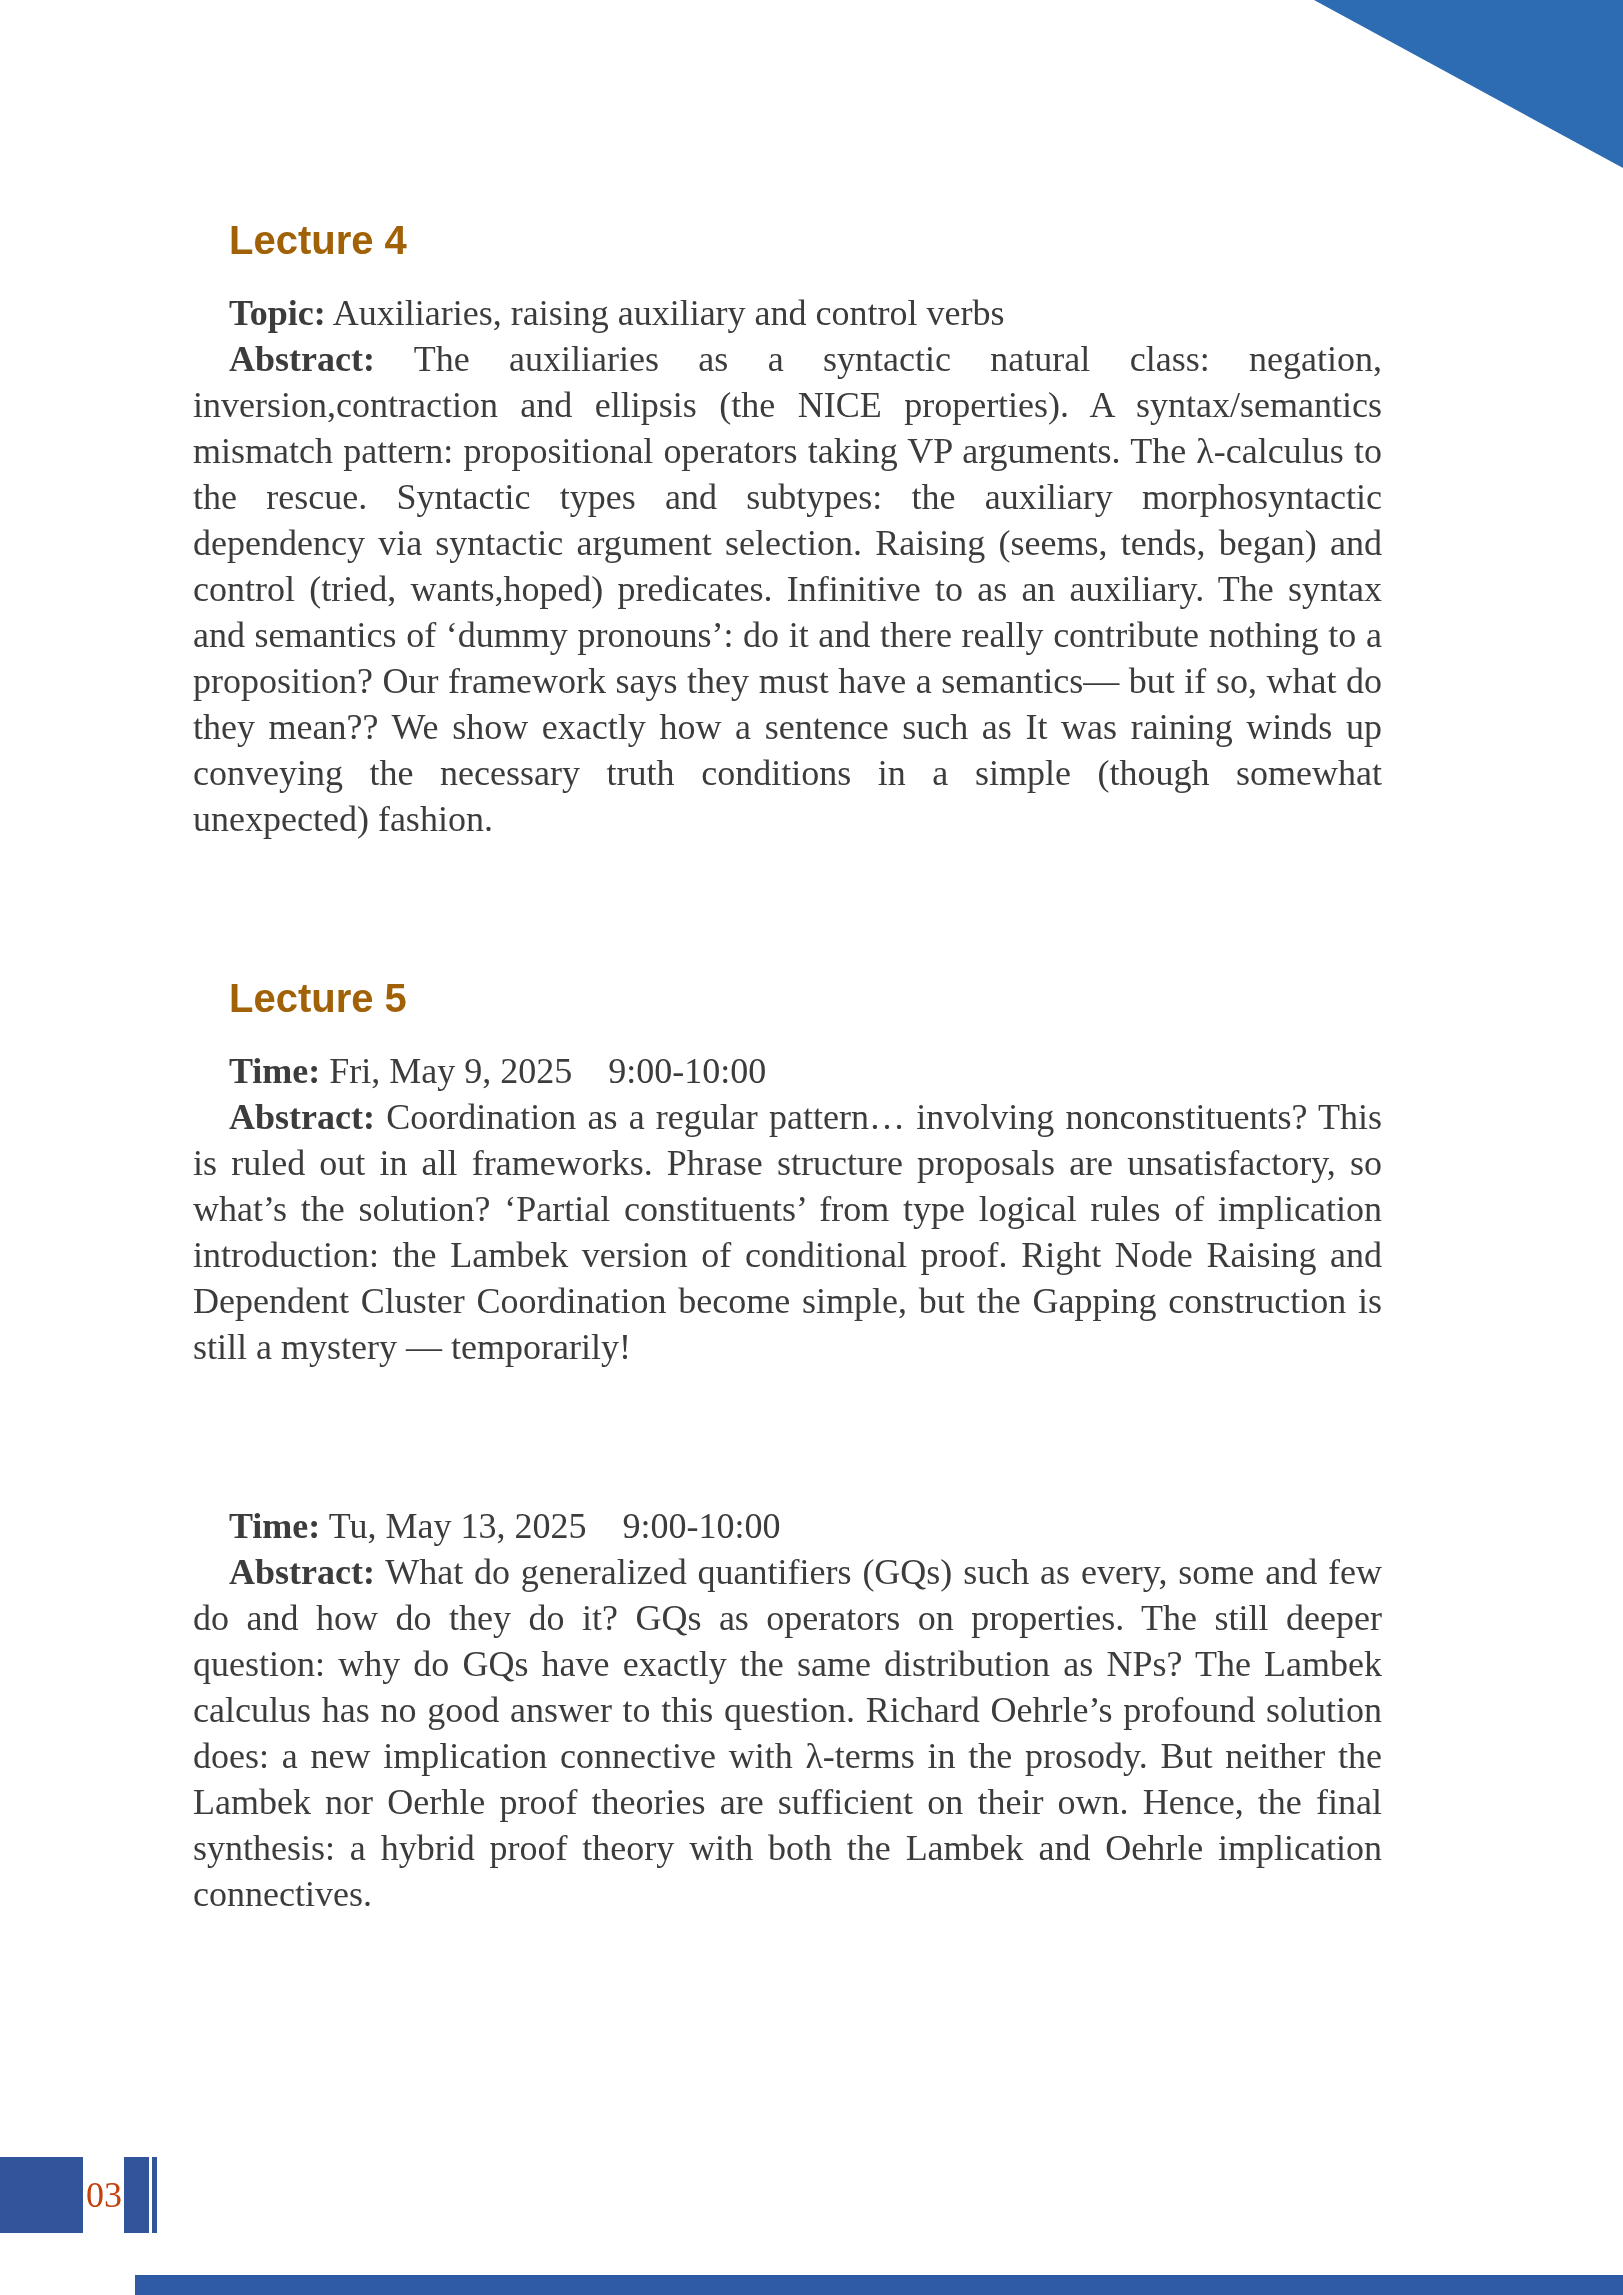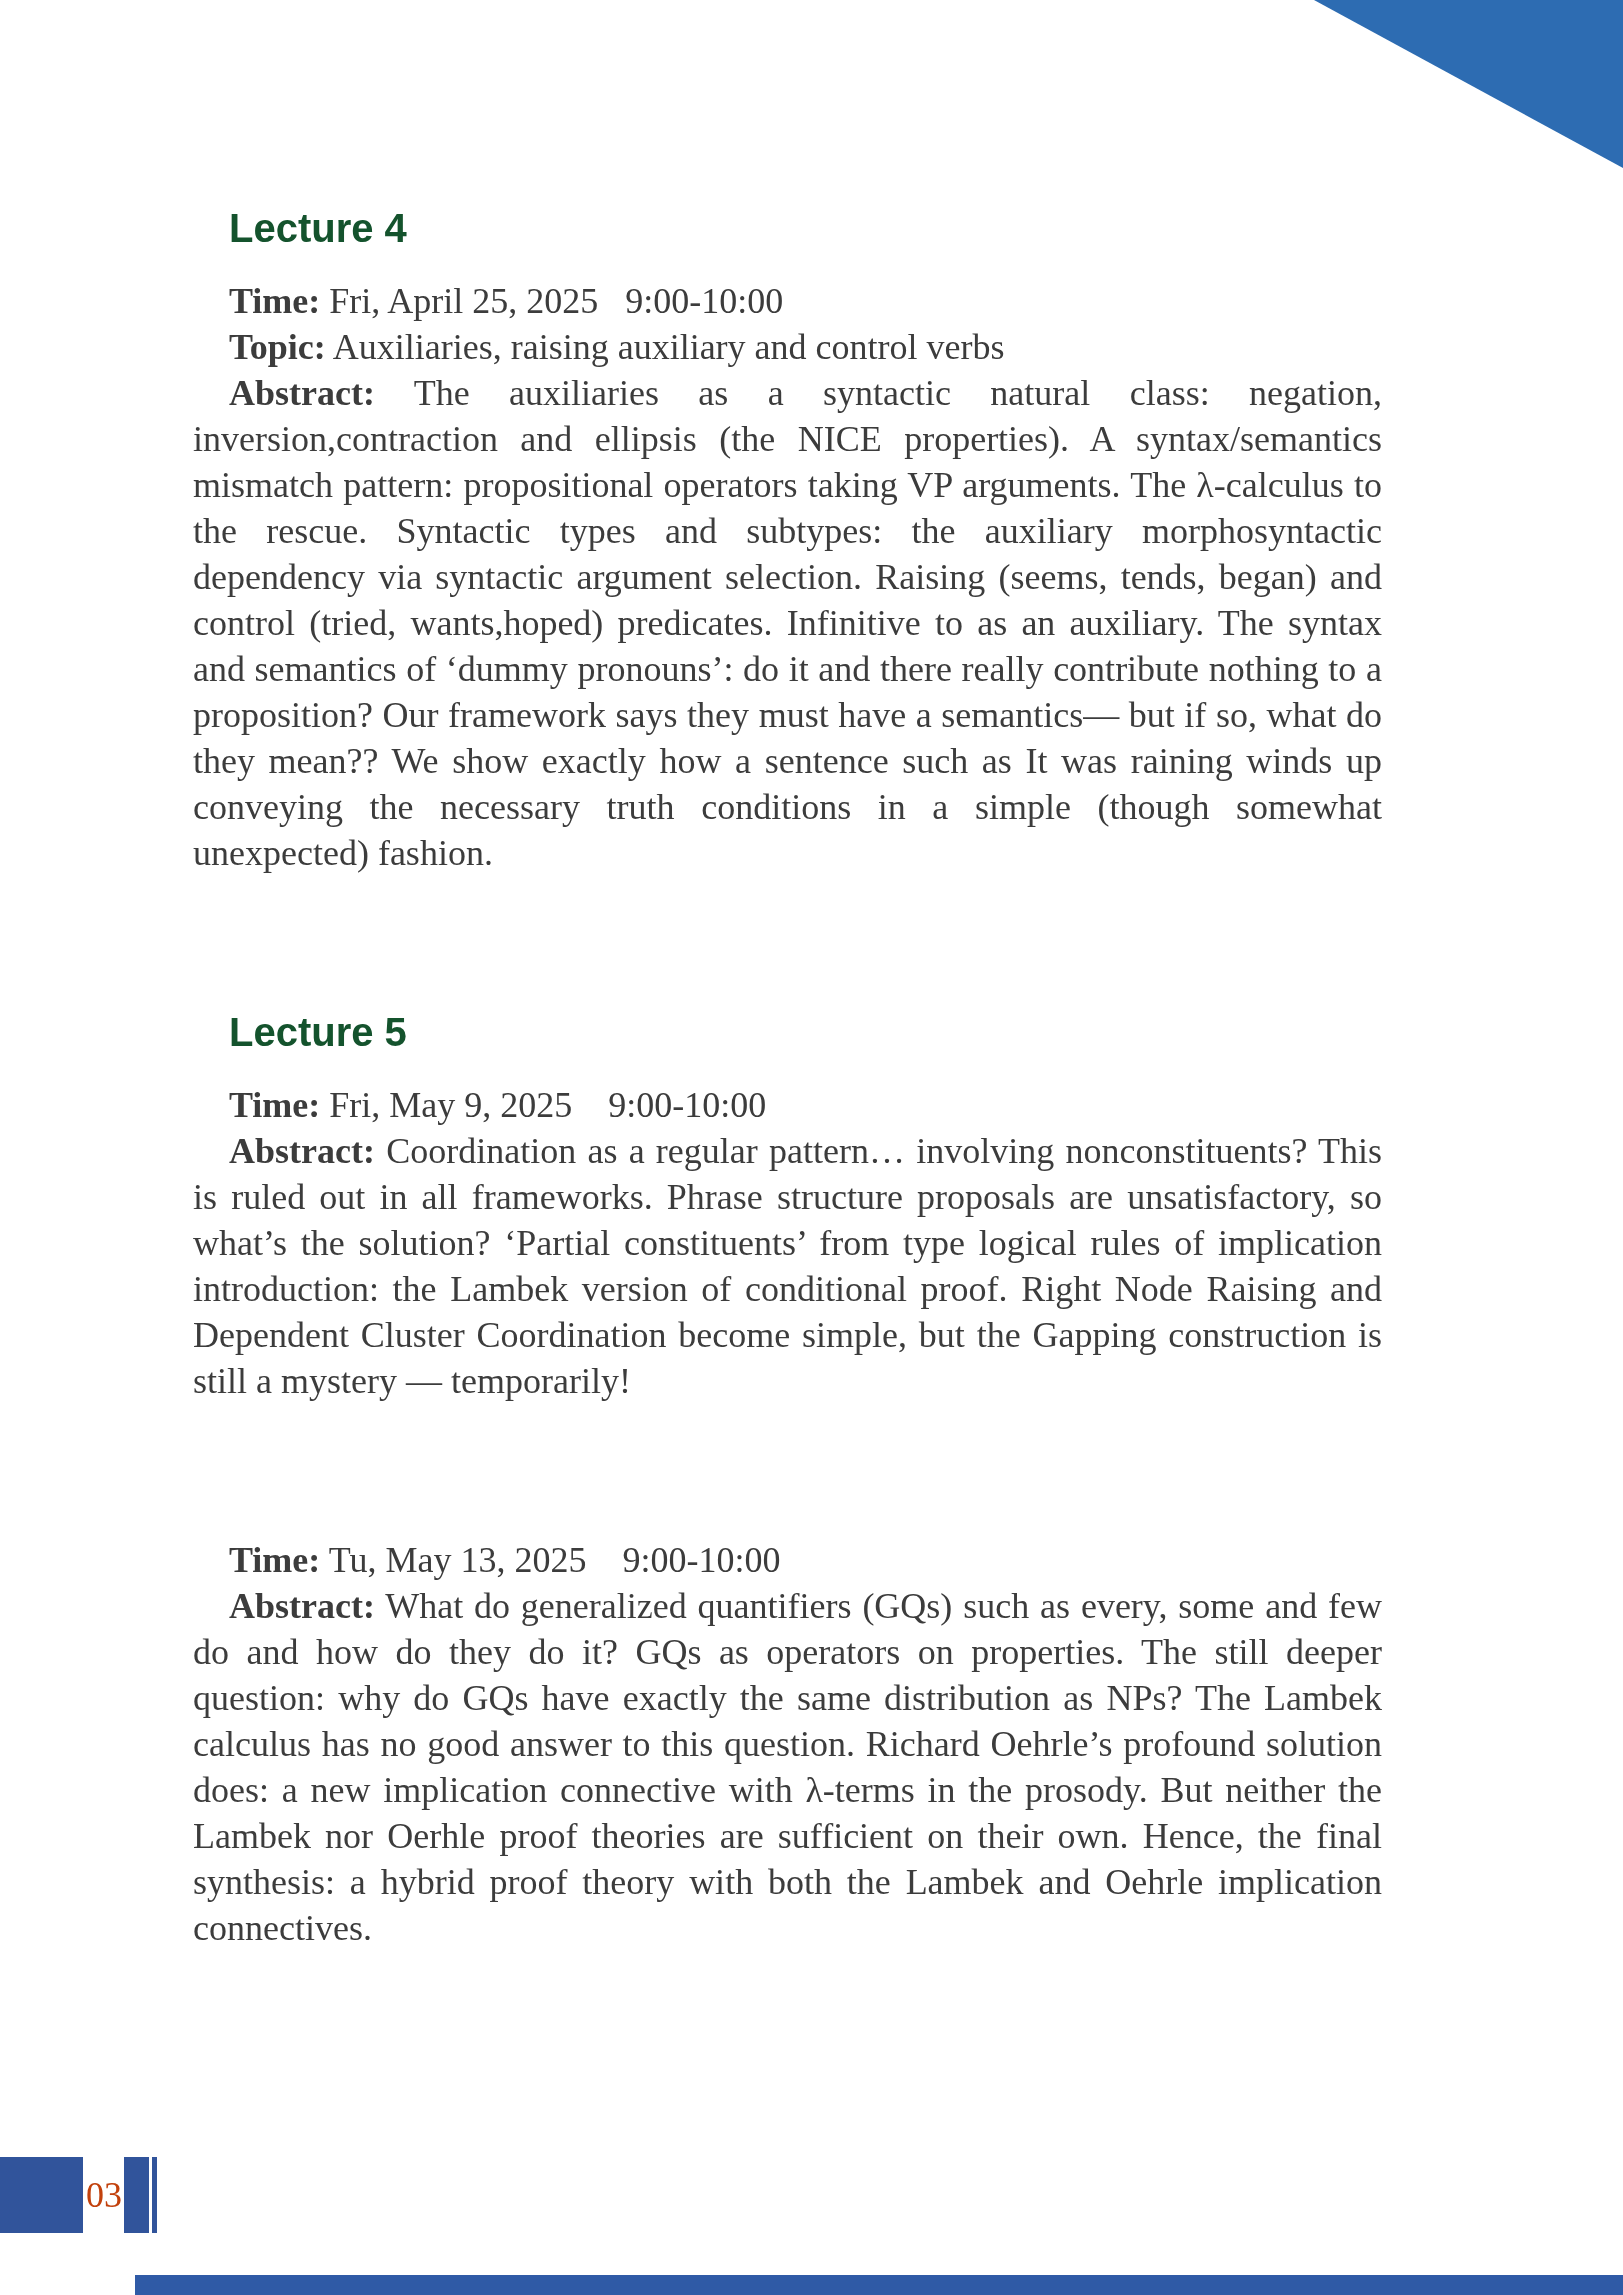--- a/index.html
+++ b/index.html
@@ -30,22 +30,22 @@
     left: 193px;
     top: 205px;
     width: 1189px;
     color: #3c3c3c;
   }
   .lecture-title {
     font-family: "Liberation Sans", sans-serif;
     font-weight: 700;
     font-size: 40px;
     line-height: 46px;
-    color: #14532d;
-    margin: 0 0 27px 36px;
+    color: #a16207;
+    margin: 12px 0 27px 36px;
   }
   .sec + .sec { margin-top: 133px; }
   .meta, .abstract {
     font-size: 36px;
     line-height: 46px;
     margin: 0;
     text-indent: 36px;
   }
   .abstract { text-align: justify; }
   .lbl { font-weight: 700; }
@@ -89,21 +89,20 @@
 <body>
 
 <div class="page">
 
   <div class="corner-triangle"></div>
 
   <div class="content">
 
     <section class="sec">
       <h2 class="lecture-title">Lecture 4</h2>
-      <p class="meta"><span class="lbl">Time:</span> <span class="pre">Fri, April 25, 2025   9:00-10:00</span></p>
       <p class="meta"><span class="lbl">Topic:</span> <span>Auxiliaries, raising auxiliary and control verbs</span></p>
       <p class="abstract"><span class="lbl">Abstract:</span> <span>The auxiliaries as a syntactic natural class: negation, inversion,contraction and ellipsis (the NICE properties). A syntax/semantics mismatch pattern: propositional operators taking VP arguments. The λ-calculus to the rescue. Syntactic types and subtypes: the auxiliary morphosyntactic dependency via syntactic argument selection. Raising (seems, tends, began) and control (tried, wants,hoped) predicates. Infinitive to as an auxiliary. The syntax and semantics of ‘dummy pronouns’: do it and there really contribute nothing to a proposition? Our framework says they must have a semantics— but if so, what do they mean?? We show exactly how a sentence such as It was raining winds up conveying the necessary truth conditions in a simple (though somewhat unexpected) fashion.</span></p>
     </section>
 
     <section class="sec">
       <h2 class="lecture-title">Lecture 5</h2>
       <p class="meta"><span class="lbl">Time:</span> <span class="pre">Fri, May 9, 2025    9:00-10:00</span></p>
       <p class="abstract"><span class="lbl">Abstract:</span> <span>Coordination as a regular pattern… involving nonconstituents? This is ruled out in all frameworks. Phrase structure proposals are unsatisfactory, so what’s the solution? ‘Partial constituents’ from type logical rules of implication introduction: the Lambek version of conditional proof. Right Node Raising and Dependent Cluster Coordination become simple, but the Gapping construction is still a mystery — temporarily!</span></p>
     </section>
 

